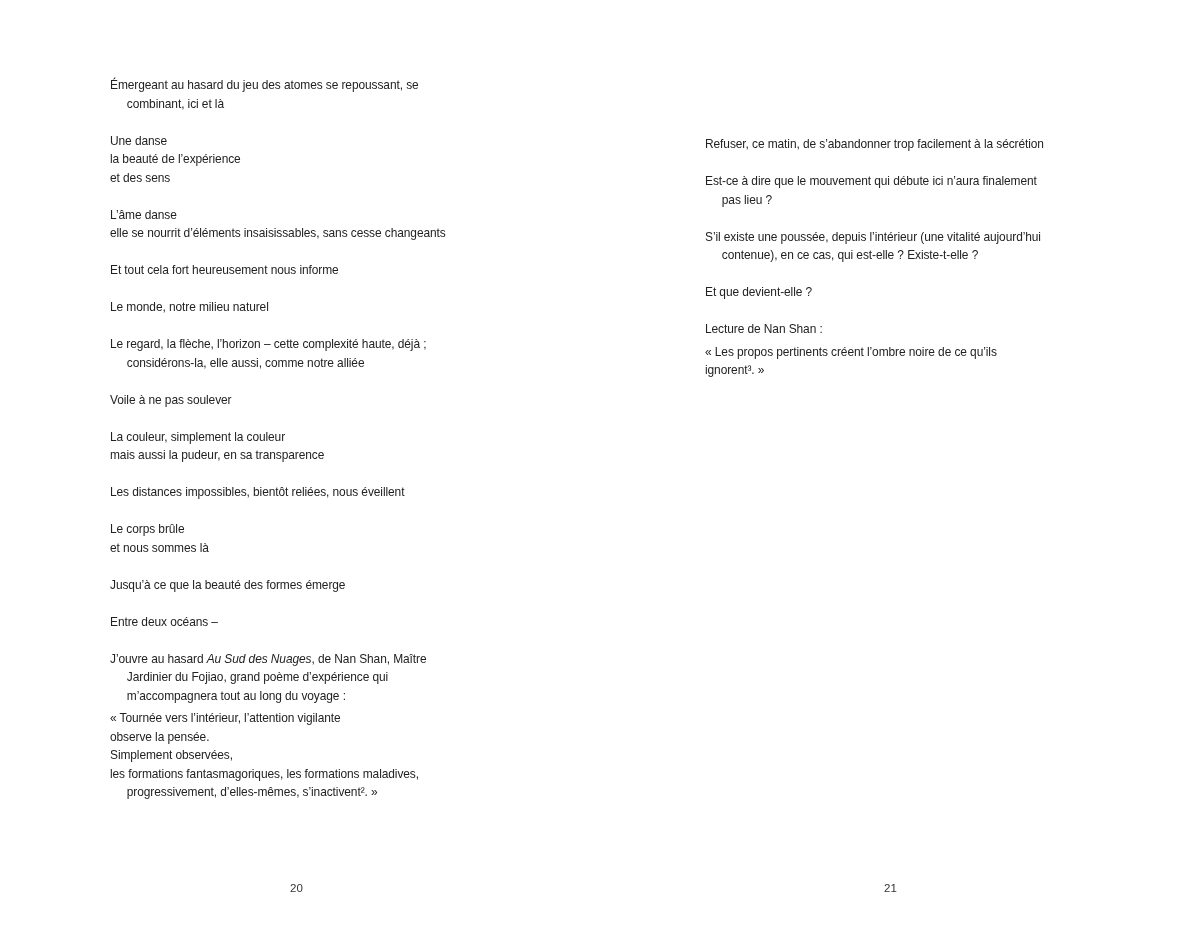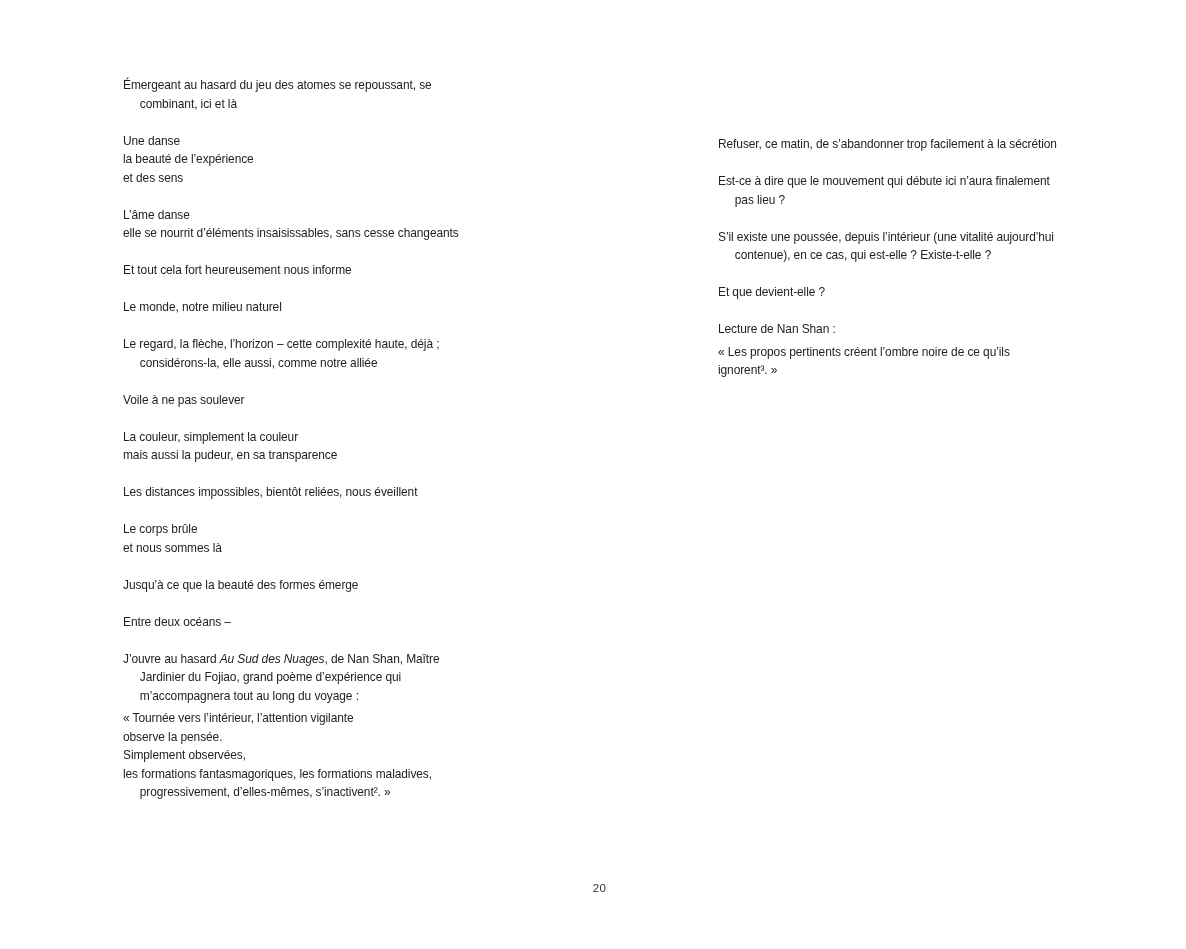--- a/index.html
+++ b/index.html
@@ -11,21 +11,20 @@
     height: 949px;
     background: #ffffff;
     position: relative;
     overflow: hidden;
     font-family: "Liberation Sans", sans-serif;
     color: #222222;
   }
   .spread {
     position: absolute;
     inset: 0;
-    margin-left: 13px;
   }
   .page {
     position: absolute;
     top: 0;
     height: 949px;
   }
   .page-left  { left: 0;   width: 593px; }
   .page-right { left: 594px; width: 593px; }
 
   .poem {
@@ -45,21 +44,21 @@
   .stanza:first-child { margin-top: 0; }
   .stanza.tight { margin-top: 4px; }
 
   .line.indent { padding-left: 19px; }
   .seg-italic { font-style: italic; }
 
   .folio {
     position: absolute;
     top: 881px;
     width: 593px;
-    text-align: right;
+    text-align: center;
     font-size: 11.5px;
     line-height: 14px;
     color: #333333;
     letter-spacing: 0.2px;
   }
   .folio-left  { left: 0; }
   .folio-right { left: 0; }
 </style>
 </head>
 <body>

